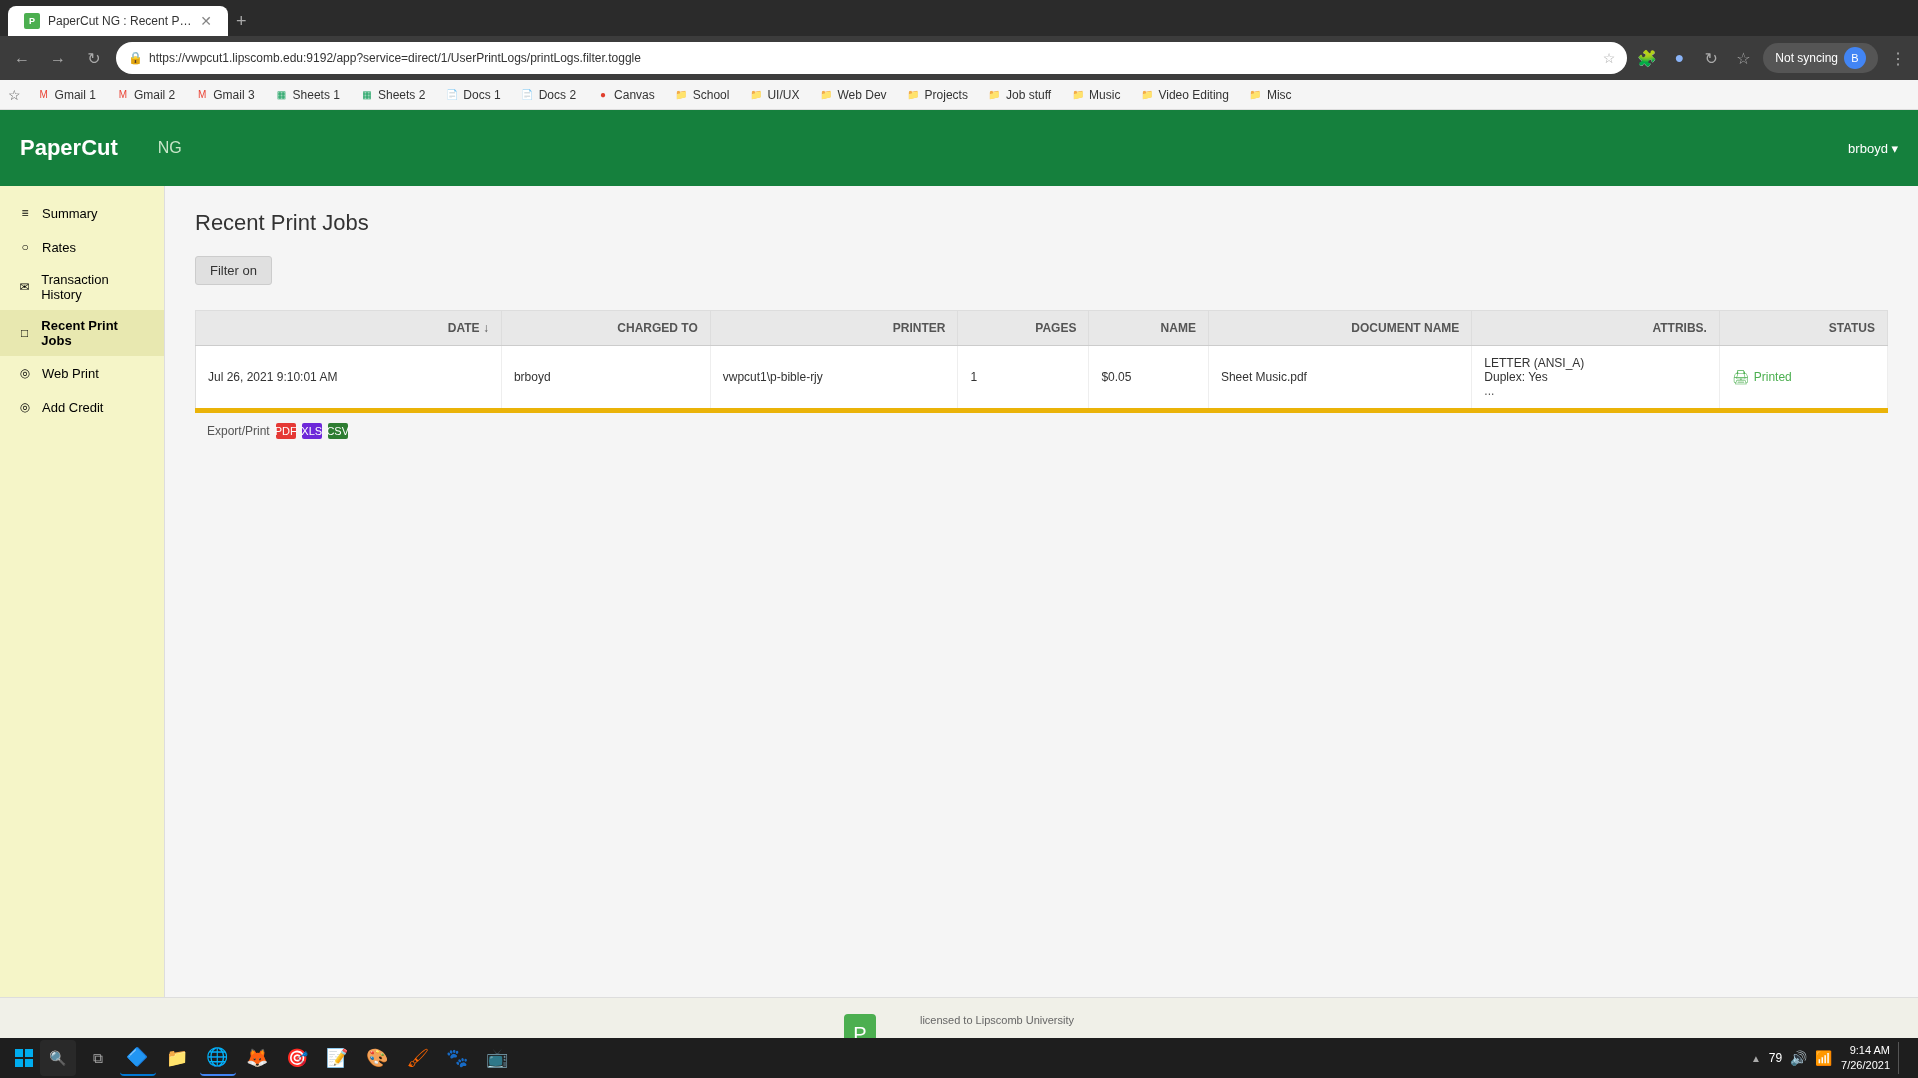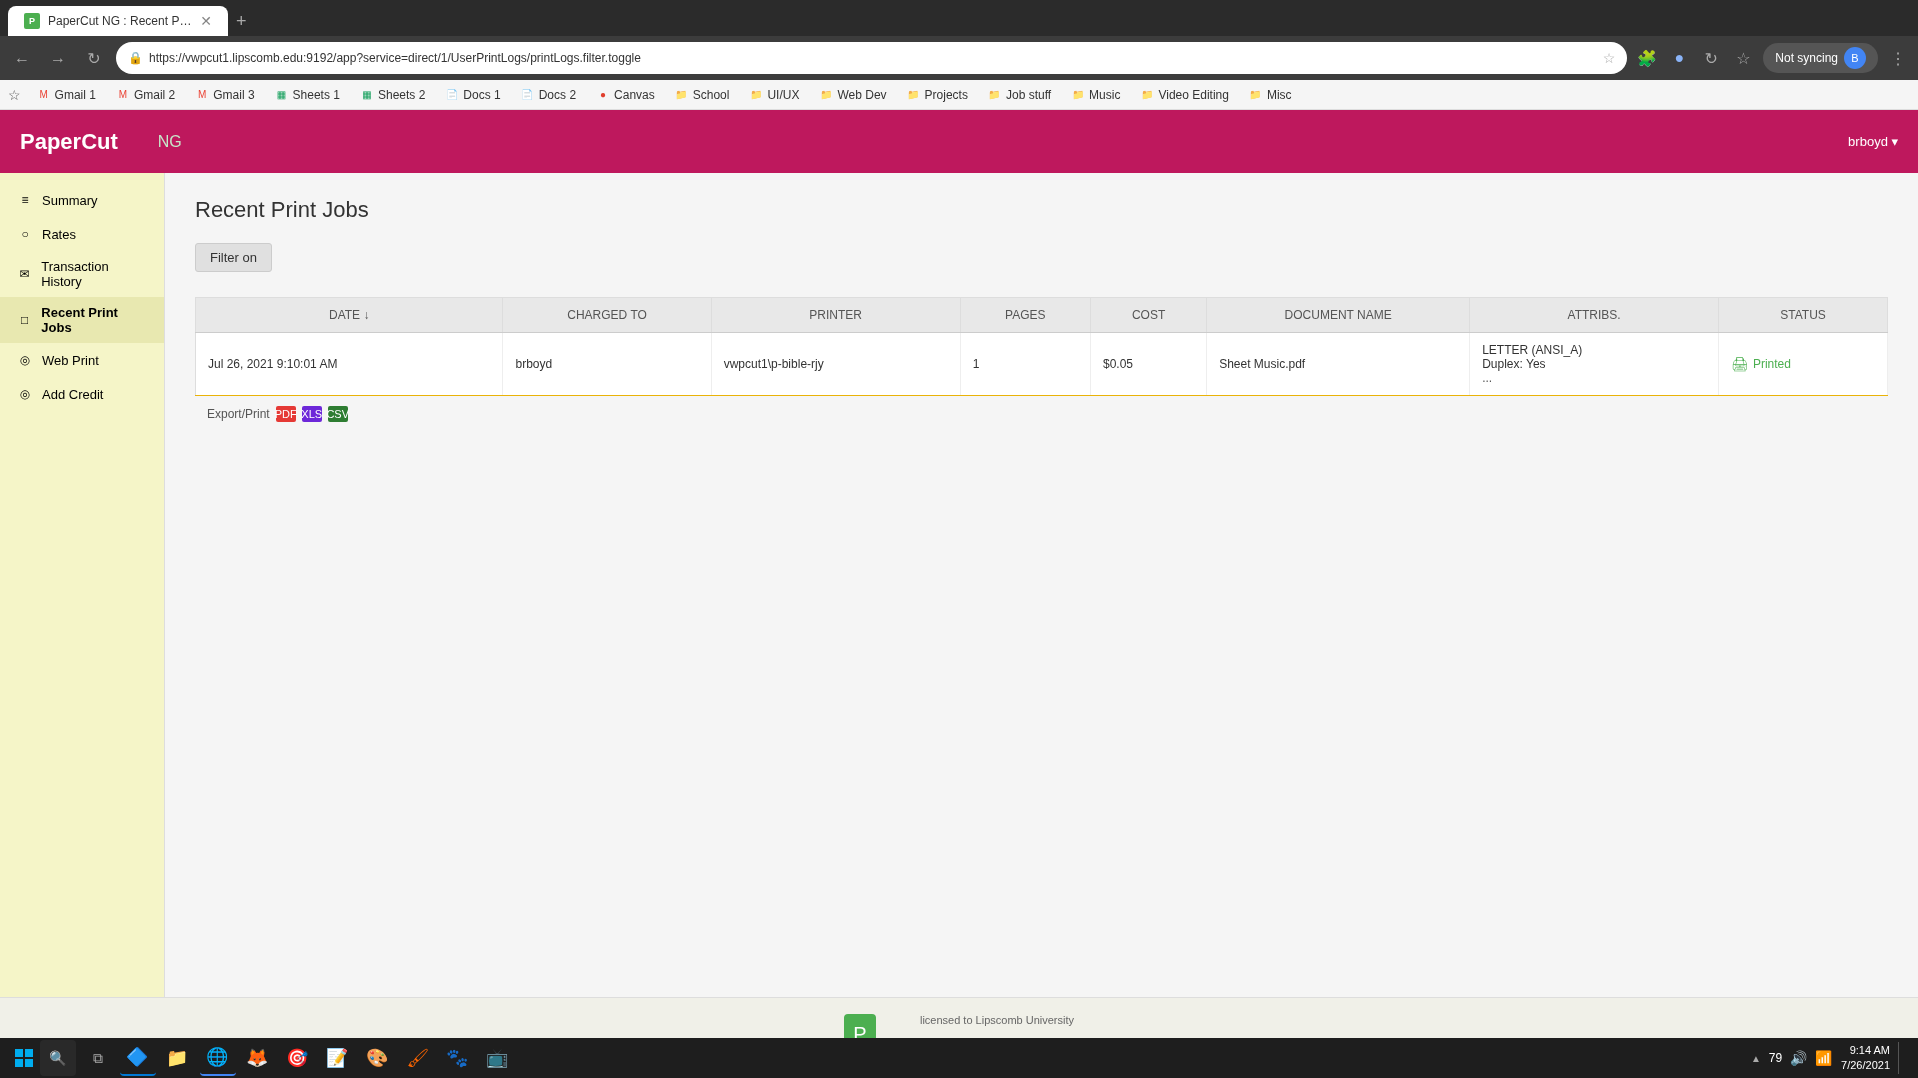--- a/index.html
+++ b/index.html
@@ -27,40 +27,40 @@
     .bookmark-item { display: flex; align-items: center; gap: 4px; padding: 2px 8px; border-radius: 4px; cursor: pointer; white-space: nowrap; font-size: 12px; color: #333; text-decoration: none; }
     .bookmark-favicon { width: 14px; height: 14px; display: flex; align-items: center; justify-content: center; font-size: 10px; }
     .bm-gmail { color: #ea4335; }
     .bm-sheets { color: #0f9d58; }
     .bm-docs { color: #4285f4; }
     .bm-canvas { color: #e03e2d; }
     .bm-folder { color: #f0c040; }
 
     
     .app-container { display: flex; flex-direction: column; height: calc(100vh - 110px); }
-    .app-header { background: #be185d; color: white; padding: 12px 20px; height: 63px; display: flex; align-items: center; justify-content: space-between; }
+    .app-header { background: #15803d; color: white; padding: 12px 20px; height: 76px; display: flex; align-items: center; justify-content: space-between; }
     .app-logo { display: flex; align-items: center; gap: 4px; }
     .app-user { color: white; font-size: 13px; cursor: pointer; }
 
     
     .app-body { display: flex; flex: 1; }
     .sidebar { width: 165px; background: #f5f5c8; border-right: 1px solid #ddd; padding: 10px 0; }
     .sidebar-item { padding: 8px 16px; cursor: pointer; font-size: 13px; display: flex; align-items: center; gap: 8px; }
     .sidebar-item.active { background: #e8e8b0; font-weight: bold; }
     .sidebar-icon { width: 18px; height: 18px; display: flex; align-items: center; justify-content: center; font-size: 12px; }
 
     
     .main-content { flex: 1; padding: 24px 30px; background: #f5f5f5; }
     .page-title { font-size: 22px; color: #333; margin-bottom: 20px; font-weight: normal; }
     .filter-btn { background: #e0e0e0; border: 1px solid #ccc; padding: 6px 14px; border-radius: 3px; cursor: pointer; font-size: 13px; color: #333; margin-bottom: 25px; display: inline-block; }
 
     
     .print-table { width: 100%; border-collapse: collapse; background: white; border: 1px solid #ddd; }
-    .print-table th { background: #e8e8e8; padding: 10px 12px; text-align: center; font-size: 12px; font-weight: normal; color: #555; border-bottom: 1px solid #ccc; border-right: 1px solid #ddd; }
-    .print-table td { padding: 10px 12px; font-size: 12px; color: #333; border-bottom: 1px solid #eab308; border-right: 1px solid #eee; }
+    .print-table th { background: #e8e8e8; padding: 10px 12px; text-align: right; font-size: 12px; font-weight: bold; color: #555; border-bottom: 1px solid #ccc; border-right: 1px solid #ddd; }
+    .print-table td { padding: 10px 12px; font-size: 12px; color: #333; border-bottom: 5px solid #eab308; border-right: 1px solid #eee; }
     .status-printed { color: #4caf50; display: flex; align-items: center; gap: 4px; }
     .printer-icon { color: #4caf50; font-size: 14px; }
 
     
     .export-row { display: flex; align-items: center; gap: 6px; padding: 10px 12px; font-size: 12px; color: #555; }
     .export-icon { width: 20px; height: 16px; display: flex; align-items: center; justify-content: center; border-radius: 2px; font-size: 11px; color: white; cursor: pointer; }
     .export-pdf { background: #e53935; }
     .export-xls { background: #6d28d9; }
     .export-csv { background: #2e7d32; }
 
@@ -235,21 +235,21 @@
             <th>
               <span>CHARGED TO</span>
             </th>
             <th>
               <span>PRINTER</span>
             </th>
             <th>
               <span>PAGES</span>
             </th>
             <th>
-              <span>COST</span>
+              <span>NAME</span>
             </th>
             <th>
               <span>DOCUMENT NAME</span>
             </th>
             <th>
               <span>ATTRIBS.</span>
             </th>
             <th>
               <span>STATUS</span>
             </th>

